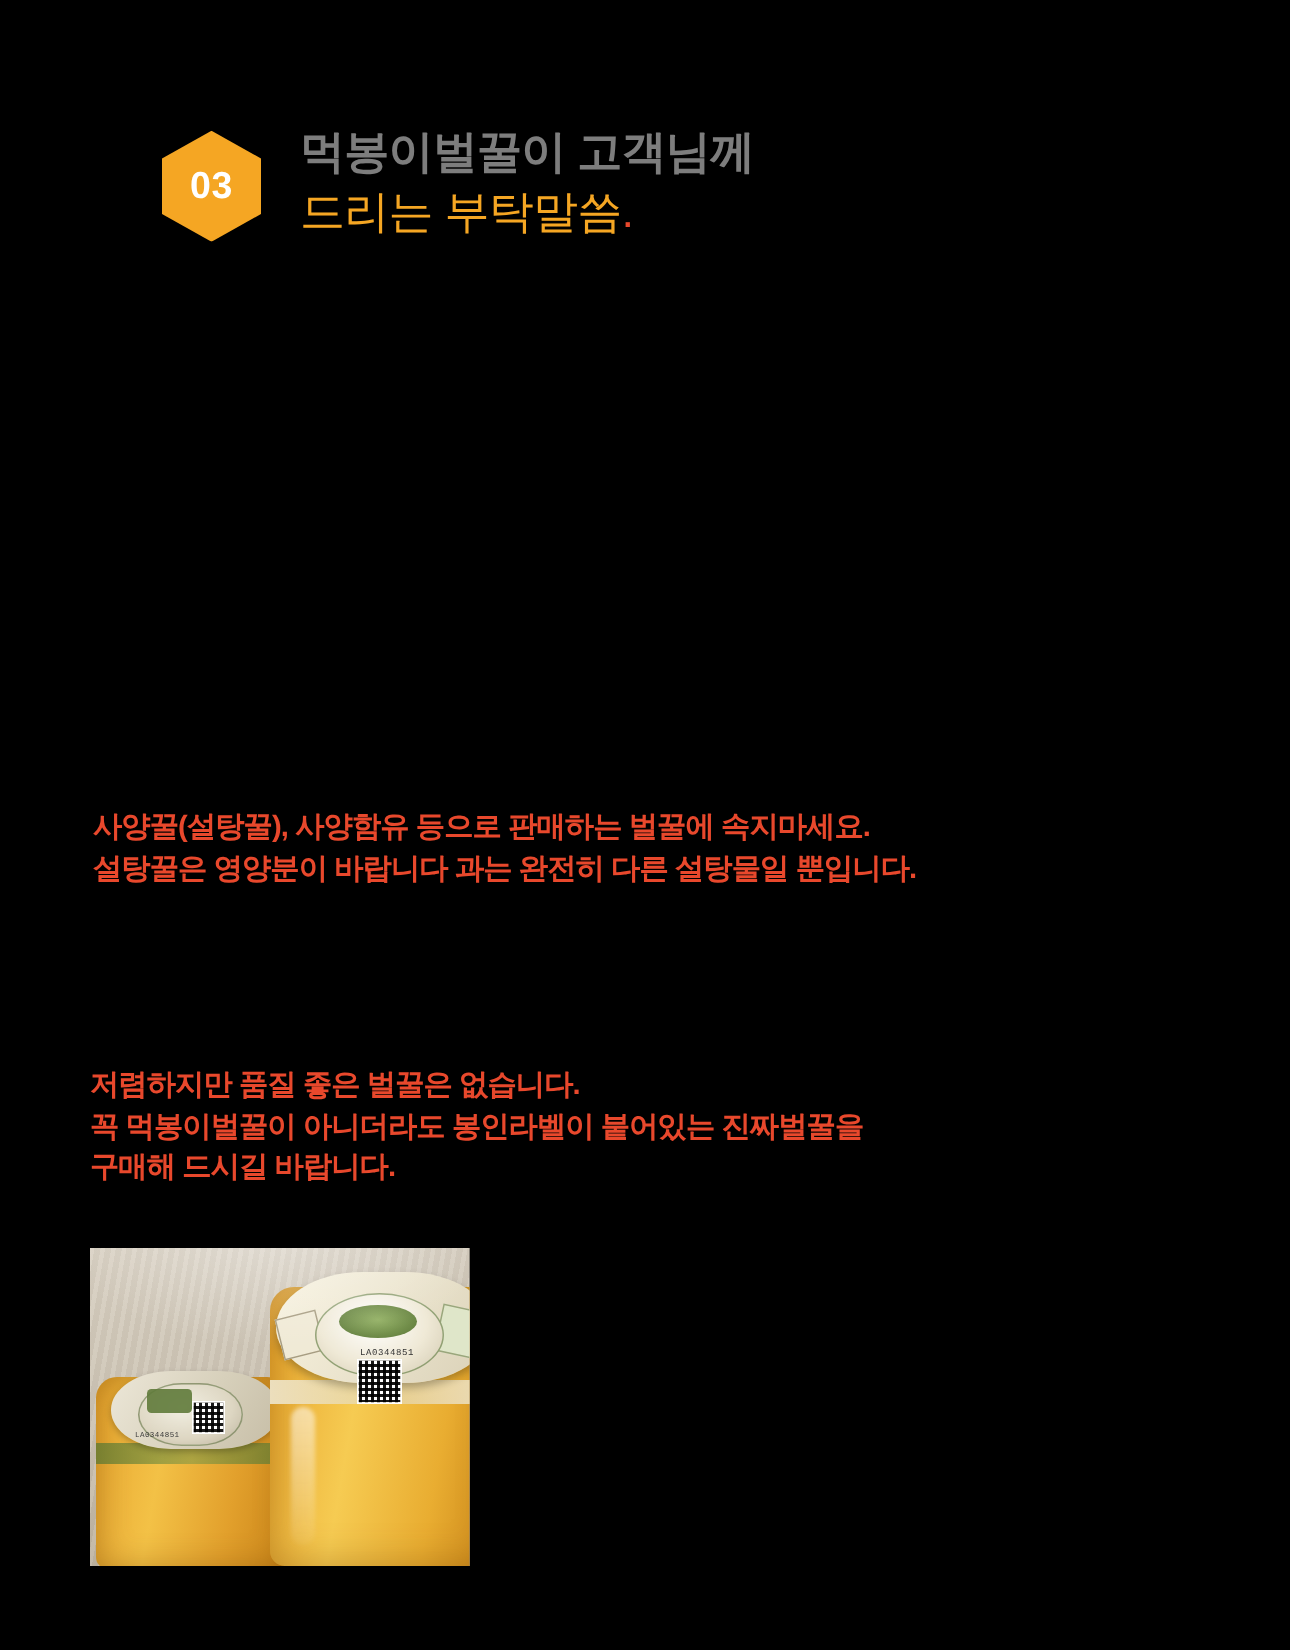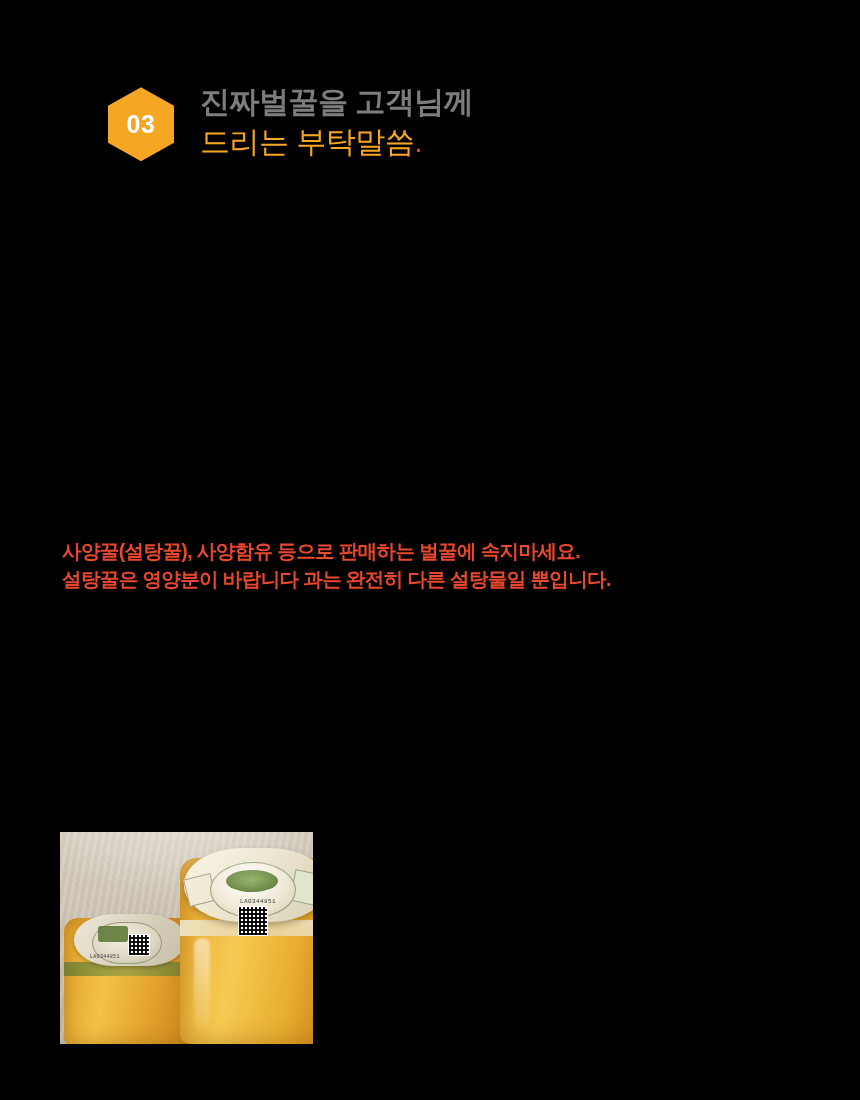--- a/index.html
+++ b/index.html
@@ -303,29 +303,32 @@
 
 <div class="page">
 
   <div class="header">
     <div class="hex-badge">
       <div class="hex-shape">
         <span class="hex-number">03</span>
       </div>
     </div>
     <div class="title-block">
-      <div class="title-line1">진짜벌꿀을 고객님께</div>
+      <div class="title-line1">먹봉이벌꿀이 고객님께</div>
       <div class="title-line2"><span>드리는 부탁말씀</span><span class="title-dot">.</span></div>
     </div>
   </div>
 
 
   <div class="para para-2">사양꿀(설탕꿀), 사양함유 등으로 판매하는 벌꿀에 속지마세요.
 설탕꿀은 영양분이 바랍니다 과는 완전히 다른 설탕물일 뿐입니다.</div>
 
+  <div class="para para-3">저렴하지만 품질 좋은 벌꿀은 없습니다.
+꼭 먹봉이벌꿀이 아니더라도 봉인라벨이 붙어있는 진짜벌꿀을
+구매해 드시길 바랍니다.</div>
 
   <div class="photo">
     <div class="photo-inner">
 
       <div class="jar-left">
         <div class="jar-left-band"></div>
         <div class="jar-left-lid"></div>
         <div class="jar-left-seal"></div>
         <div class="jar-left-green"></div>
         <div class="jar-left-qr"></div>

